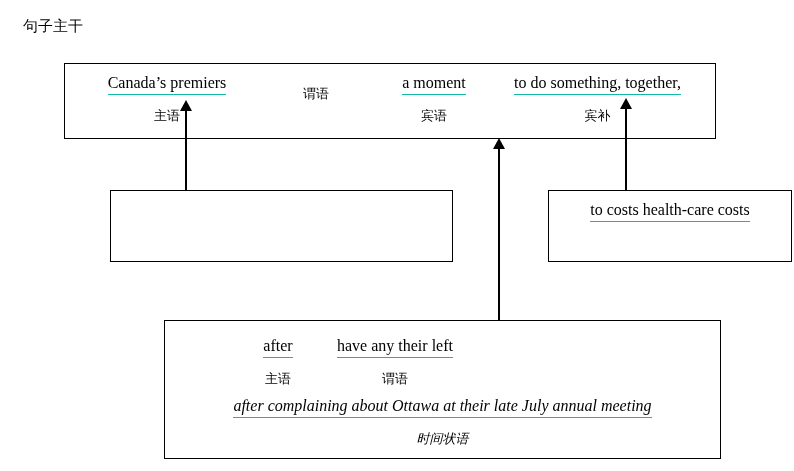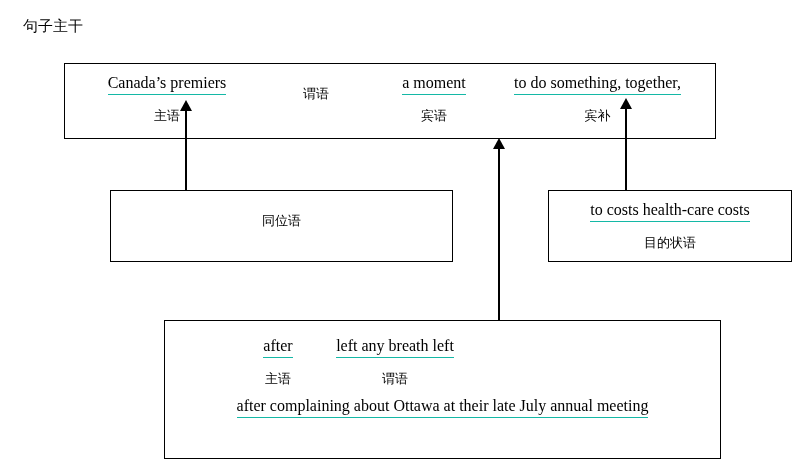--- a/index.html
+++ b/index.html
@@ -80,21 +80,21 @@
   #chunk-appositive { left: 102px; top: 200px; width: 335px; }
 
   
   #chunk-purpose { left: 540px; top: 200px; width: 236px; }
 
   
   #chunk-conj   { left: 178px; top: 336px; width: 54px; }
   #chunk-subj2  { left: 236px; top: 336px; width: 60px; }
   #chunk-pred2  { left: 300px; top: 336px; width: 166px; }
   
-  #chunk-time   { left: 160px; top: 396px; width: 541px; }
+  #chunk-time   { left: 160px; top: 396px; width: 541px; font-style: italic; }
 
   
   .arrow {
     position: absolute;
     width: 0;
   }
   .arrow .shaft {
     position: absolute;
     left: 0;
     width: 2px;
@@ -146,45 +146,44 @@
   </div>
 
   <div class="chunk" id="chunk-object">
     <span class="eng-wrap"><span class="eng">a moment</span></span>
     <span class="cn">宾语</span>
   </div>
 
   <div class="box" id="box-appositive"></div>
 
   <div class="chunk" id="chunk-appositive">
-    <span class="cn">同位语</span>
   </div>
 
   <div class="box" id="box-purpose"></div>
 
   <div class="chunk" id="chunk-purpose">
     <span class="eng-wrap"><span class="eng">to costs health-care costs</span></span>
-    <span class="cn">目的状语</span>
   </div>
 
   <div class="box" id="box-clause"></div>
 
 
   <div class="chunk" id="chunk-subj2">
     <span class="eng-wrap"><span class="eng">after</span></span>
     <span class="cn">主语</span>
   </div>
 
   <div class="chunk" id="chunk-pred2">
-    <span class="eng-wrap"><span class="eng">left any breath left</span></span>
+    <span class="eng-wrap"><span class="eng">have any their left</span></span>
     <span class="cn">谓语</span>
   </div>
 
   <div class="chunk" id="chunk-time">
     <span class="eng-wrap"><span class="eng">after complaining about Ottawa at their late July annual meeting</span></span>
+    <span class="cn">时间状语</span>
   </div>
 
   <div class="arrow" id="arrow-appositive">
     <div class="head"></div>
     <div class="shaft"></div>
   </div>
 
   <div class="arrow" id="arrow-clause">
     <div class="head"></div>
     <div class="shaft"></div>

